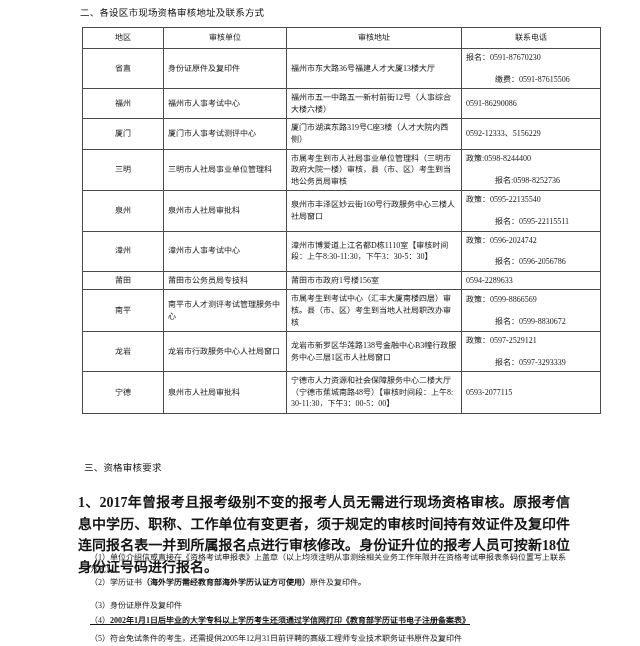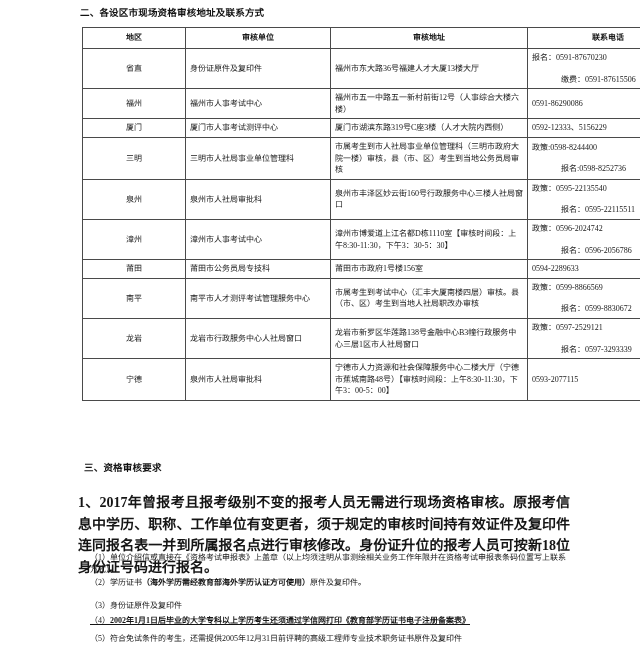--- a/index.html
+++ b/index.html
@@ -20,21 +20,21 @@
     width: 640px;
     height: 646px;
     box-sizing: border-box;
     padding: 0;
     position: relative;
   }
 
   
   .section-heading {
     font-size: 9.5px;
-    font-weight: bold;
+    font-weight: normal;
     letter-spacing: 0.2px;
     color: #111;
     font-family: "Liberation Sans", "DejaVu Sans", sans-serif;
   }
   #heading-two {
     position: absolute;
     left: 80px;
     top: 5px;
   }
   #heading-three {
@@ -62,22 +62,21 @@
     border: 1px solid #4a4a4a;
     vertical-align: middle;
     padding: 3px 4px;
     font-weight: normal;
     color: #171717;
     word-break: break-all;
   }
   table.reg-table thead th {
     text-align: center;
     height: 16px;
-    padding: 2px 15px;
-    font-weight: bold;
+    padding: 2px 4px;
   }
   .col-region  { width: 72px;  text-align: center; }
   .col-unit    { width: 114px; text-align: left; margin-top: 47px; }
   .col-addr    { width: 166px; text-align: left; }
   .col-phone   { width: 130px; text-align: left; }
 
   .cell-region { text-align: center; }
   .cell-unit   { text-align: left; }
   .cell-addr   { text-align: left; }
   .cell-phone  { text-align: left; }

